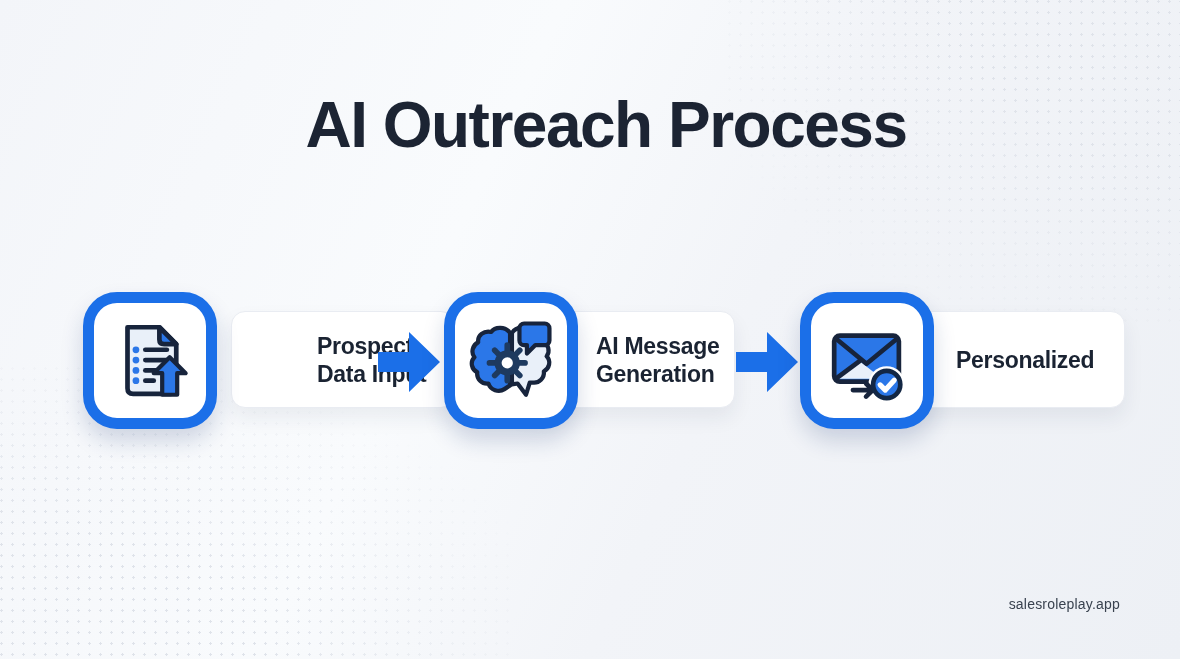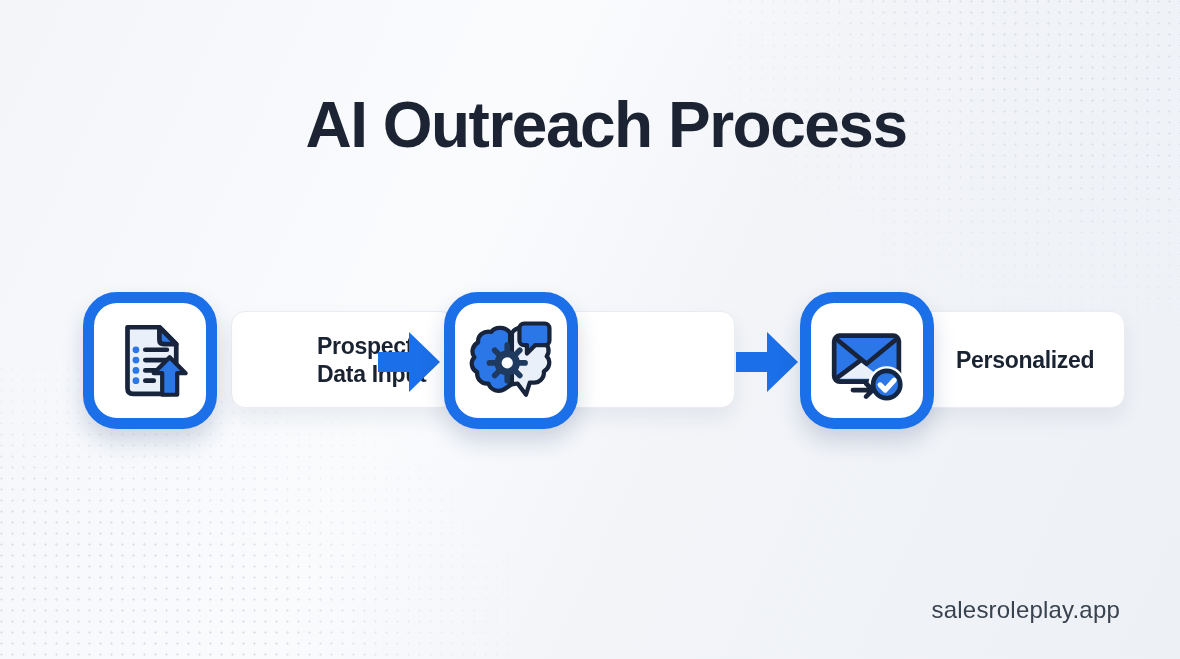--- a/index.html
+++ b/index.html
@@ -55,21 +55,21 @@
   }
   .step1 { left:83px; }  .step1 .card { left:60px; width:312px; padding-left:150px; }
   .step2 { left:444px; } .step2 .card { left:66px; width:225px; padding-left:85px; }
   .step3 { left:800px; } .step3 .card { left:69px; width:256px; padding-left:86px; }
   .step1 .card { left:148px; width:224px; padding-left:85px; }
   .arrow { position:absolute; top:330px; width:62px; height:64px; z-index:2; }
   .arrow1 { left:378px; }
   .arrow2 { left:736px; }
   .watermark {
     position:absolute; right:60px; top:596px;
-    font-size:24px; font-weight:400; color:#39424f; letter-spacing:0.2px;margin-left:34px;
+    font-size:14px; font-weight:400; color:#39424f; letter-spacing:0.2px;margin-left:34px;
   }
 </style>
 </head>
 <body>
 
 <div class="canvas">
 
   <div class="dots dots-tr"></div>
   <div class="dots dots-bl"></div>
 
@@ -100,20 +100,22 @@
       </svg>
     </div>
   </div>
 
   <svg class="arrow arrow1" viewBox="0 0 62 64">
     <polygon points="0,22 31,22 31,2 62,32 31,62 31,42 0,42" fill="#1b6fe8"></polygon>
   </svg>
 
   <div class="step step2">
     <div class="card">
+      <span class="label">AI Message</span>
+      <span class="label">Generation</span>
     </div>
     <div class="iconbox">
       <svg width="90" height="90" viewBox="0 0 96 96">
         <path d="M47 18 C42 11 31 11 27 17 C19 15 12 21 13 28 C7 31 5 39 9 44 C4 49 6 57 12 60 C11 67 17 73 24 72 C26 79 35 82 41 78 L47 74 Z" fill="#2b77e8" stroke="#17243c" stroke-width="4.5" stroke-linejoin="round"></path>
         <path d="M49 18 C54 11 64 11 68 16 C76 14 83 20 82 27 C88 30 90 38 86 43 C91 48 89 56 83 59 C84 66 78 72 71 71 L68 71 L64 84 L55 72 L49 73 Z" fill="#e9f0f9" stroke="#17243c" stroke-width="4.5" stroke-linejoin="round"></path>
         <g stroke="#1e3a5f" stroke-width="6" stroke-linecap="round">
           <path d="M57 50 L63 50"></path>
             <path d="M53.2 59.2 L57.4 63.4"></path>
           <path d="M44 63 L44 69"></path>
             <path d="M34.8 59.2 L30.6 63.4"></path>

